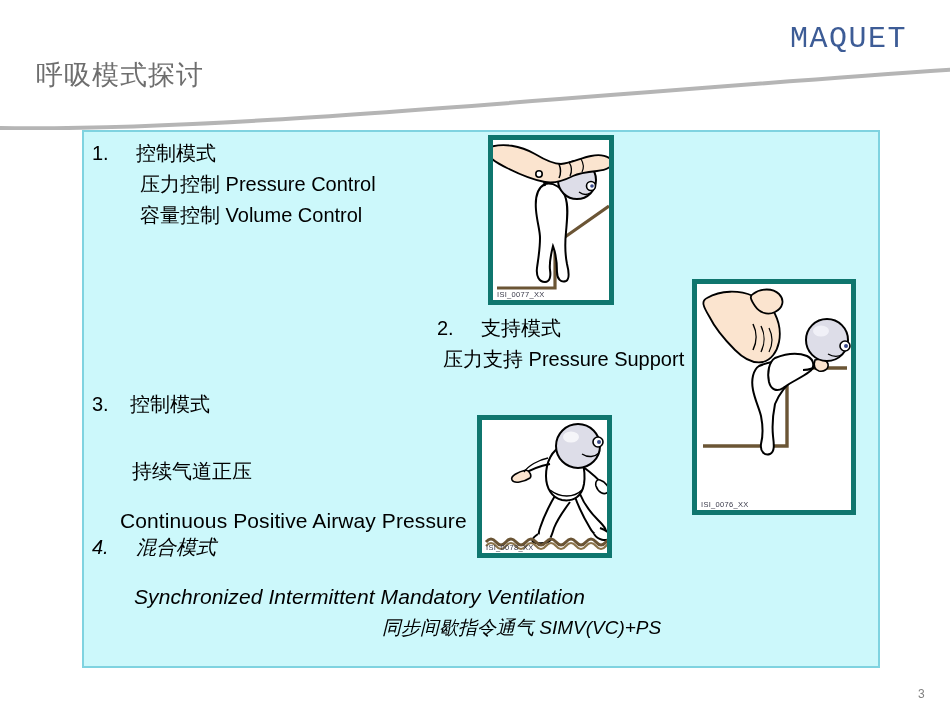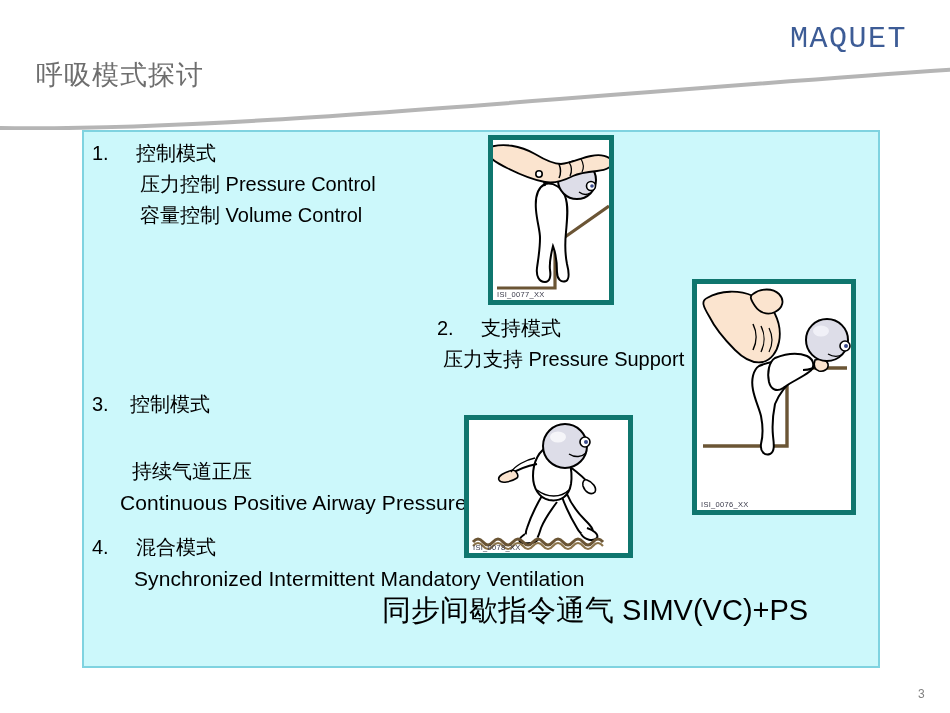--- a/index.html
+++ b/index.html
@@ -71,41 +71,42 @@
     font-size: 20px;
   }
   .line {
     font-size: 20px;
     line-height: 31px;
   }
   .line-en {
     font-size: 21px;
     line-height: 31px;
     letter-spacing: 0.1px;
+    margin-top: 18px;
   }
   .line-big {
-    font-size: 29px;
+    font-size: 19px;
     line-height: 32px;
   }
 
   
   #item1 { left: 92px; top: 138px; }
   #item1 .ind { padding-left: 48px; }
 
   
   #item2 { left: 437px; top: 313px; }
   #item2 .ind { padding-left: 6px; }
 
   
   #item3 { left: 92px; top: 389px; }
   #item3 .ind1 { padding-left: 40px; margin-top: 36px; }
   #item3 .ind2 { padding-left: 28px; }
 
   
-  #item4 { left: 92px; top: 532px; }
+  #item4 { left: 92px; top: 532px; font-style: italic; }
   #item4 .ind1 { padding-left: 42px; }
   #item4 .ind2 { padding-left: 290px; }
 
   
   .pic {
     position: absolute;
     background: #ffffff;
     border: 5px solid #0f766e;
     box-sizing: border-box;
     overflow: hidden;
@@ -115,21 +116,21 @@
     position: absolute;
     left: 4px;
     bottom: 1px;
     font-size: 7.5px;
     color: #3a3a4a;
     letter-spacing: 0.3px;
     font-family: "Liberation Sans", sans-serif;
   }
   #pic1 { left: 488px; top: 135px; width: 126px; height: 170px; }
   #pic2 { left: 692px; top: 279px; width: 164px; height: 236px; }
-  #pic3 { left: 464px; top: 415px; width: 169px; height: 143px; }
+  #pic3 { left: 477px; top: 415px; width: 135px; height: 143px; }
 
   
   .page-num {
     position: absolute;
     left: 918px;
     top: 687px;
     font-size: 12px;
     color: #808080;
   }
 </style>

